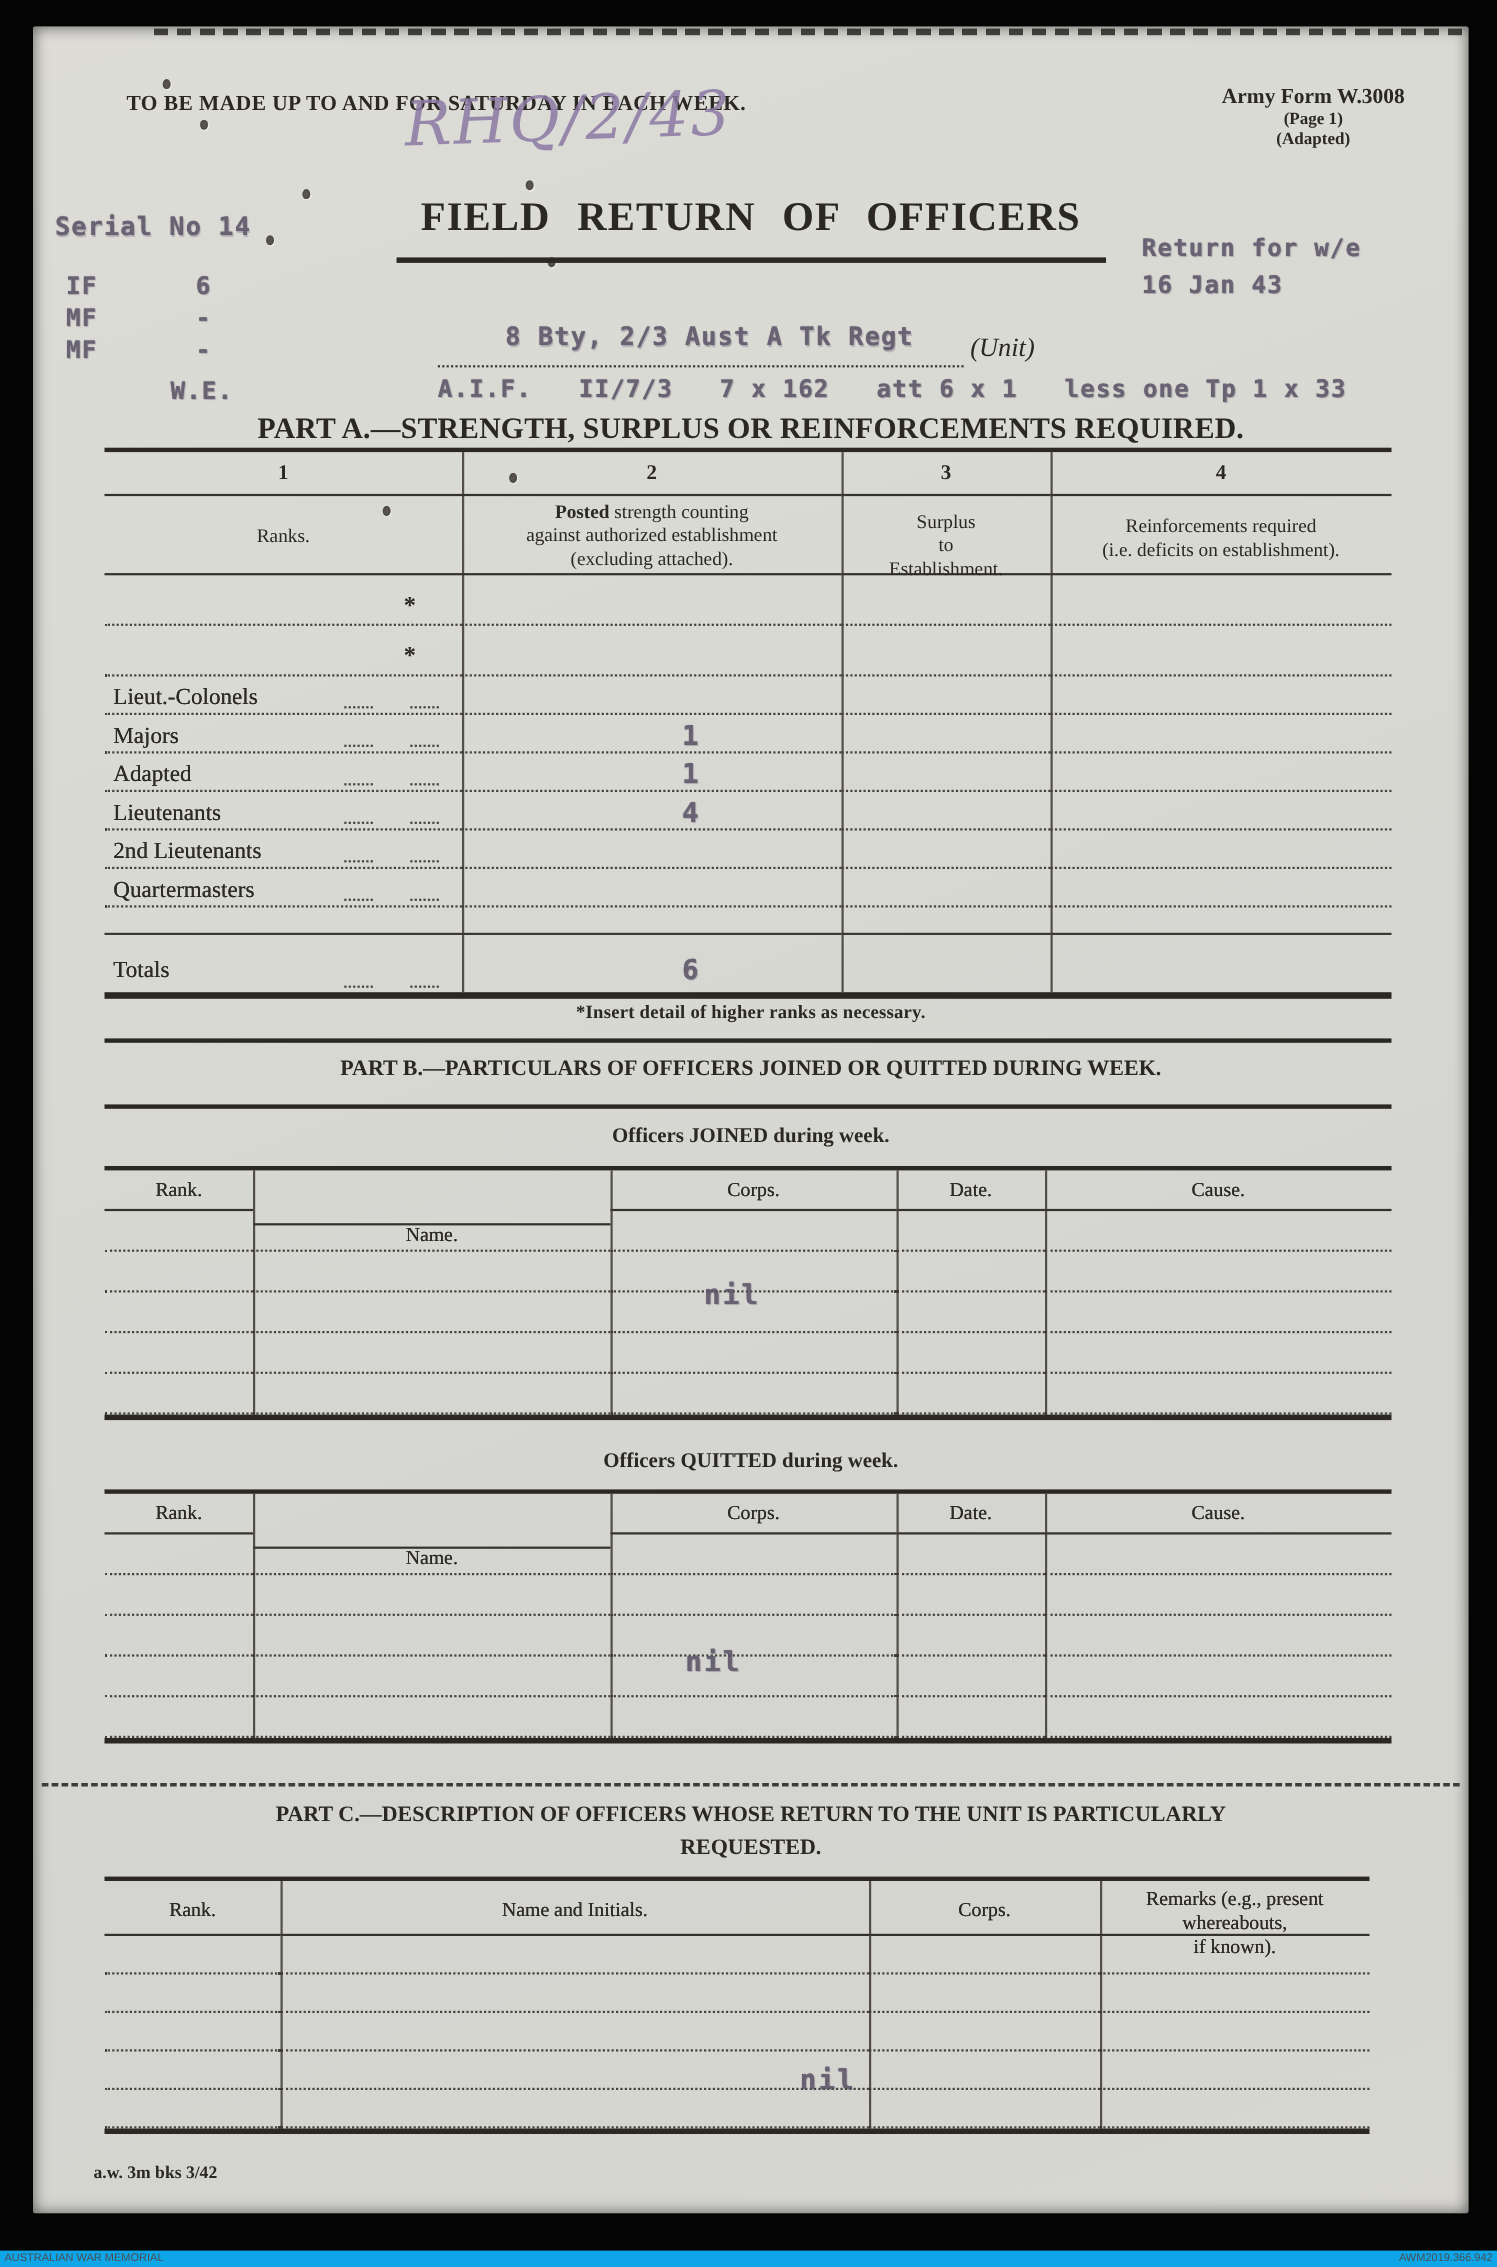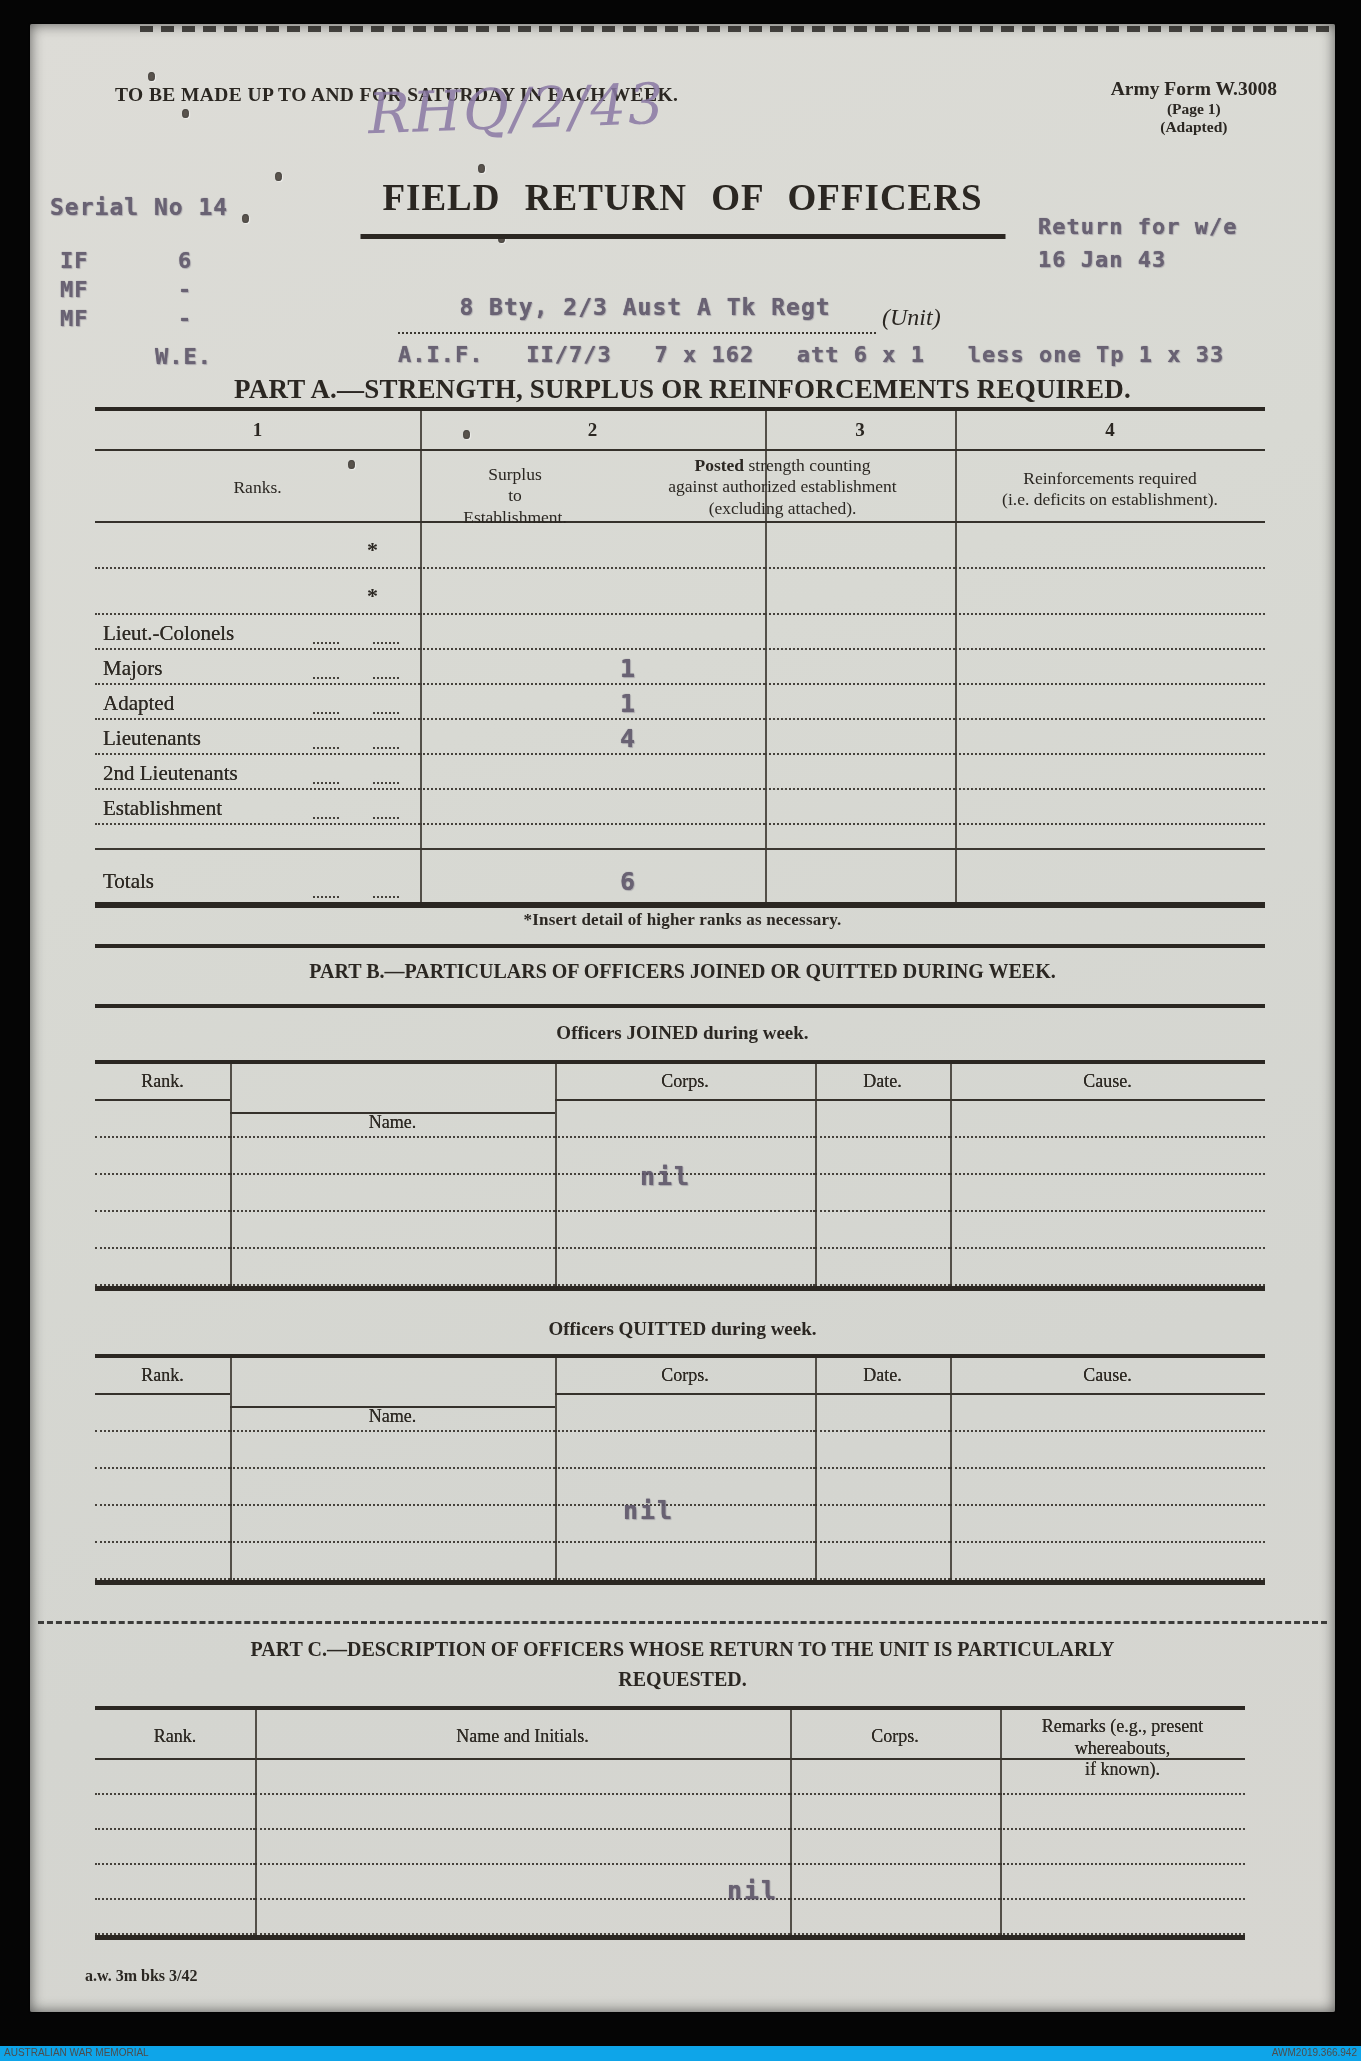--- a/index.html
+++ b/index.html
@@ -195,30 +195,30 @@
     <div class="vline pa-v2"></div>
     <div class="vline pa-v3"></div>
     <div class="pa-row pa-nums ink">
       <div class="c c1">1</div>
       <div class="c c2">2</div>
       <div class="c c3">3</div>
       <div class="c c4">4</div>
     </div>
     <div class="pa-row pa-heads ink">
       <div class="c c1">Ranks.</div>
+      <div class="c c2">
+        <span class="bold">Posted</span><span> strength counting</span><br>
+        <span>against authorized establishment</span><br>
+        <span>(excluding attached).</span>
+      </div>
       <div class="c c3">
         <span>Surplus</span><br>
         <span>to</span><br>
         <span>Establishment.</span>
       </div>
-      <div class="c c2">
-        <span class="bold">Posted</span><span> strength counting</span><br>
-        <span>against authorized establishment</span><br>
-        <span>(excluding attached).</span>
-      </div>
       <div class="c c4">
         <span>Reinforcements required</span><br>
         <span>(i.e. deficits on establishment).</span>
       </div>
     </div>
 
     <div class="pa-row rrow tall">
       <div class="c c1">
           <span class="star">*</span>
           <span class="rank"></span>
@@ -295,21 +295,21 @@
           <span class="lead l2"></span>
         </div>
       <div class="c c2">
           <span class="pa-val typed"></span>
         </div>
       <div class="c c3"></div>
         <div class="c c4"></div>
     </div>
     <div class="pa-row rrow">
       <div class="c c1">
-          <span class="rank">Establishment</span>
+          <span class="rank">Quartermasters</span>
           <span class="lead l1"></span>
           <span class="lead l2"></span>
         </div>
       <div class="c c2">
           <span class="pa-val typed"></span>
         </div>
       <div class="c c3"></div>
         <div class="c c4"></div>
     </div>
     <div class="pa-row sep-row">

